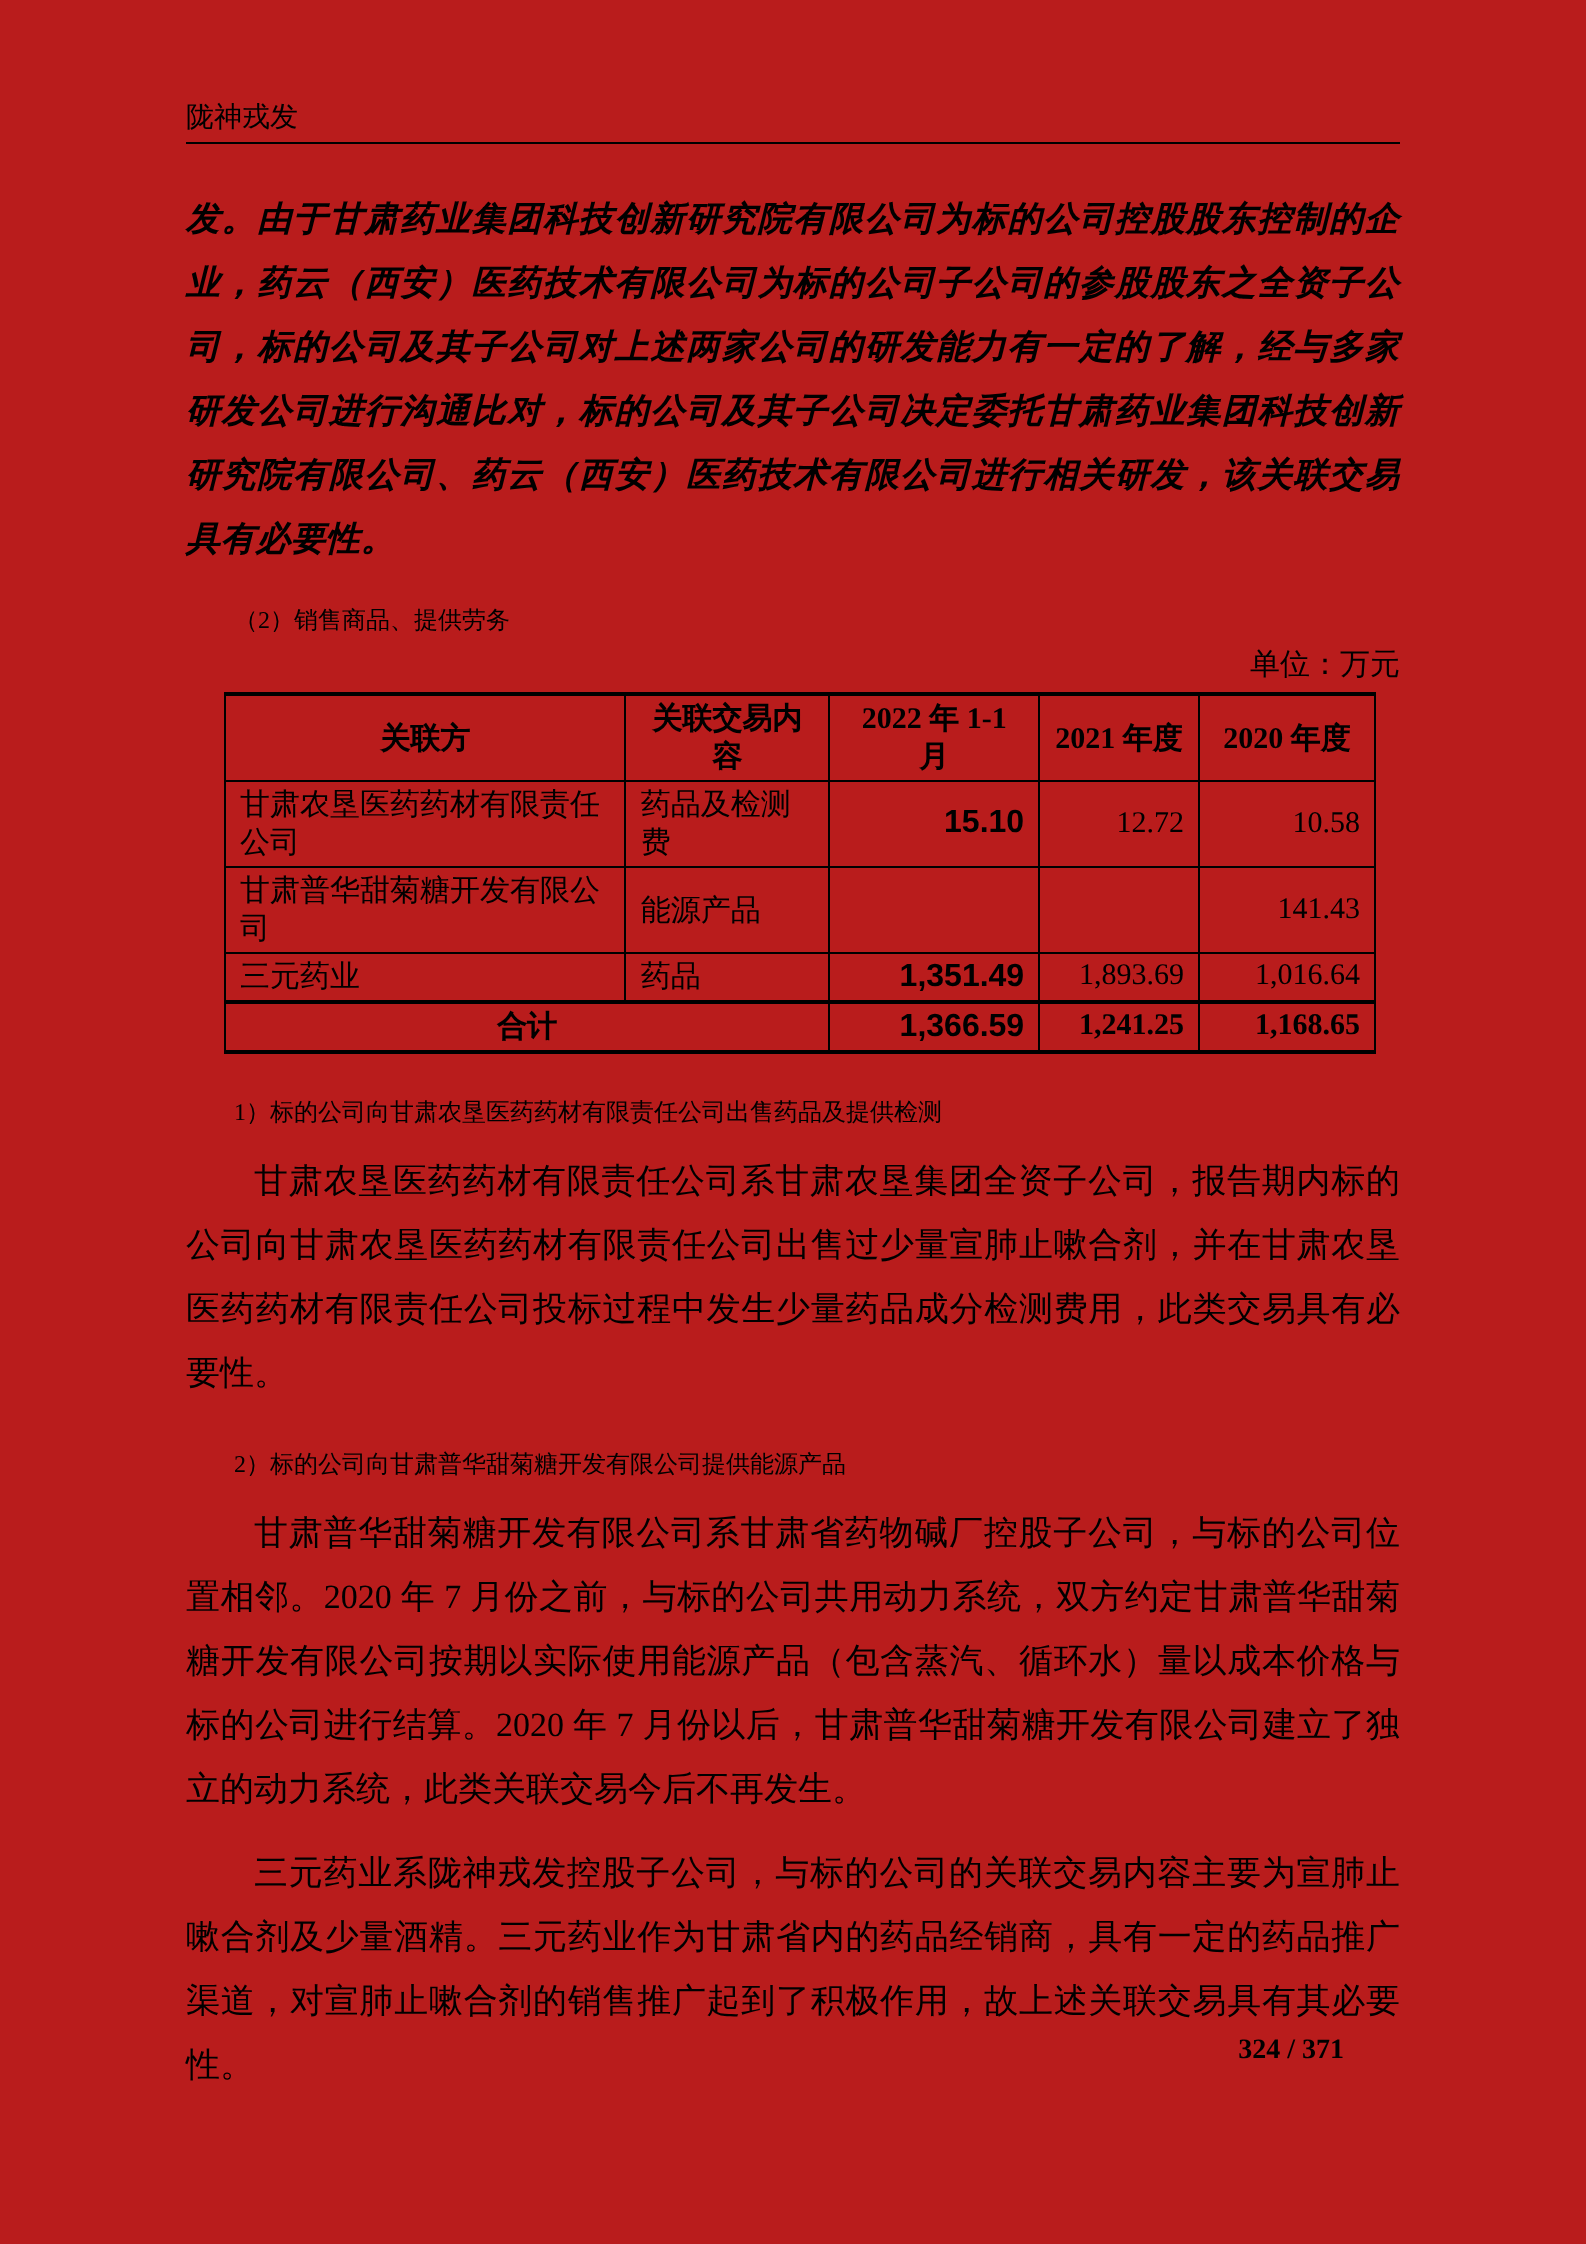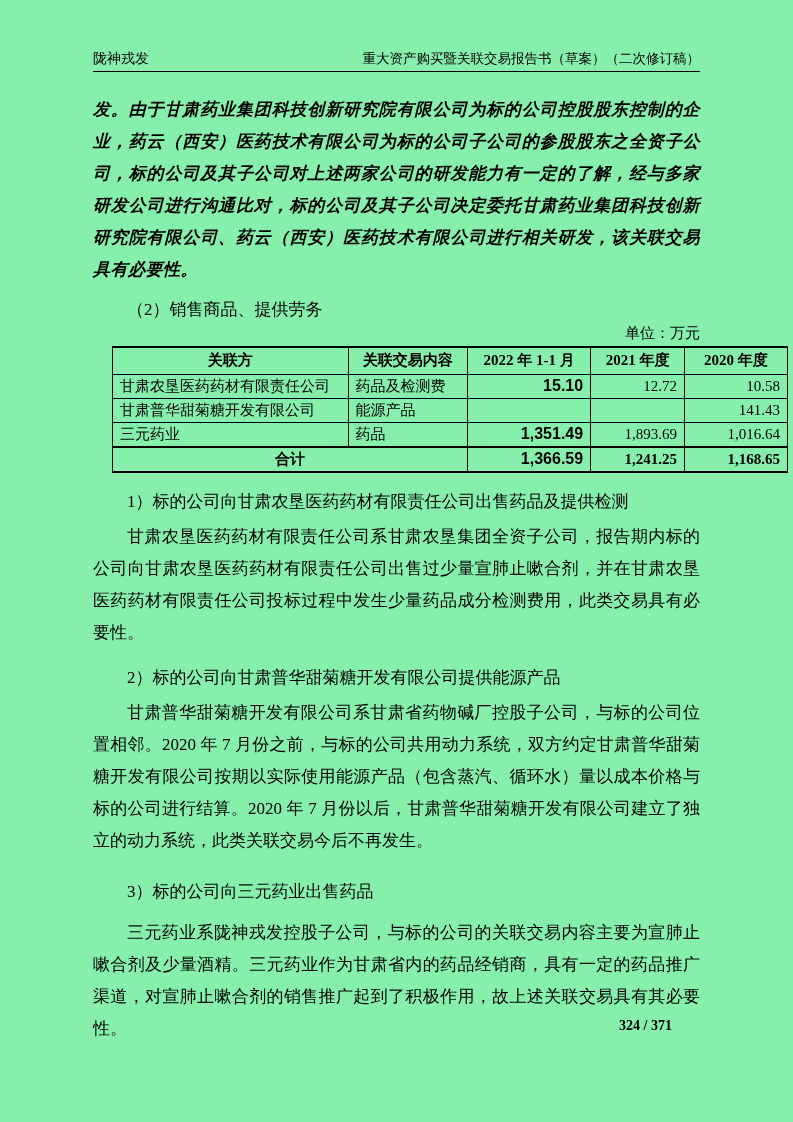--- a/index.html
+++ b/index.html
@@ -1,21 +1,21 @@
 <!DOCTYPE html>
 <html><head>
 <meta charset="utf-8">
 <style>
   * { margin:0; padding:0; box-sizing:border-box; }
   html,body { background:#888; }
   .page {
     position:relative;
     width:793px; height:1122px;
     margin:0 auto;
-    background:#86efac;
+    background:#b91c1c;
     color:#000;
     font-family:"Liberation Serif", serif;
     overflow:hidden;
   }
   .content { padding:0 93px; }
 
   
   .page-header {
     display:flex; justify-content:space-between; align-items:flex-end;
     padding-top:50px; padding-bottom:3px;
@@ -31,38 +31,38 @@
     text-indent:2em;
   }
   .para.kai {
     font-weight:bold;
     text-indent:0;
     letter-spacing:0.5px;
     margin-top:22px;
     font-style:italic;
   }
   .heading {
-    font-size:17px; line-height:28px;
+    font-size:12px; line-height:28px;
     text-indent:2em;
   }
   .section-heading { margin-top:10px; }
   .unit-label {
     font-size:15px; line-height:18px;
     text-align:right;
   }
   .item-heading { line-height:30px;font-family:Liberation Serif, serif; }
   .mt14 { margin-top:14px; }
   .mt20 { margin-top:20px; }
   .mt10 { margin-top:10px; }
   .mt4  { margin-top:4px; }
 
   
   table.rpt {
     border-collapse:collapse;
-    width:676px;
+    width:576px;
     margin:4px 0 0 19px;
     font-size:15px;
     border-top:2.5px solid #000;
     border-bottom:2.5px solid #000;
   }
   table.rpt th, table.rpt td {
     border:1px solid #000;
     padding:2px 7px;
     height:23px;
     vertical-align:middle;
@@ -90,21 +90,20 @@
   }
 </style>
 </head>
 <body>
 
 <div class="page">
   <div class="content">
 
     <div class="page-header">
       <span class="left">陇神戎发</span>
-      <span class="right">重大资产购买暨关联交易报告书（草案）（二次修订稿）</span>
     </div>
 
     <p class="para kai">发。由于甘肃药业集团科技创新研究院有限公司为标的公司控股股东控制的企业，药云（西安）医药技术有限公司为标的公司子公司的参股股东之全资子公司，标的公司及其子公司对上述两家公司的研发能力有一定的了解，经与多家研发公司进行沟通比对，标的公司及其子公司决定委托甘肃药业集团科技创新研究院有限公司、药云（西安）医药技术有限公司进行相关研发，该关联交易具有必要性。</p>
 
     <p class="heading section-heading">（2）销售商品、提供劳务</p>
 
     <p class="unit-label">单位：万元</p>
 
     <table class="rpt">
       <colgroup>
@@ -153,19 +152,18 @@
         </tr>
       </tbody>
     </table>
 
     <p class="heading item-heading mt14">1）标的公司向甘肃农垦医药药材有限责任公司出售药品及提供检测</p>
     <p class="para mt4">甘肃农垦医药药材有限责任公司系甘肃农垦集团全资子公司，报告期内标的公司向甘肃农垦医药药材有限责任公司出售过少量宣肺止嗽合剂，并在甘肃农垦医药药材有限责任公司投标过程中发生少量药品成分检测费用，此类交易具有必要性。</p>
 
     <p class="heading item-heading mt14">2）标的公司向甘肃普华甜菊糖开发有限公司提供能源产品</p>
     <p class="para mt4">甘肃普华甜菊糖开发有限公司系甘肃省药物碱厂控股子公司，与标的公司位置相邻。2020 年 7 月份之前，与标的公司共用动力系统，双方约定甘肃普华甜菊糖开发有限公司按期以实际使用能源产品（包含蒸汽、循环水）量以成本价格与标的公司进行结算。2020 年 7 月份以后，甘肃普华甜菊糖开发有限公司建立了独立的动力系统，此类关联交易今后不再发生。</p>
 
-    <p class="heading item-heading mt20">3）标的公司向三元药业出售药品</p>
     <p class="para mt10">三元药业系陇神戎发控股子公司，与标的公司的关联交易内容主要为宣肺止嗽合剂及少量酒精。三元药业作为甘肃省内的药品经销商，具有一定的药品推广渠道，对宣肺止嗽合剂的销售推广起到了积极作用，故上述关联交易具有其必要性。</p>
 
   </div>
 
   <div class="page-footer">324 / 371</div>
 </div>
 
 </body></html>

